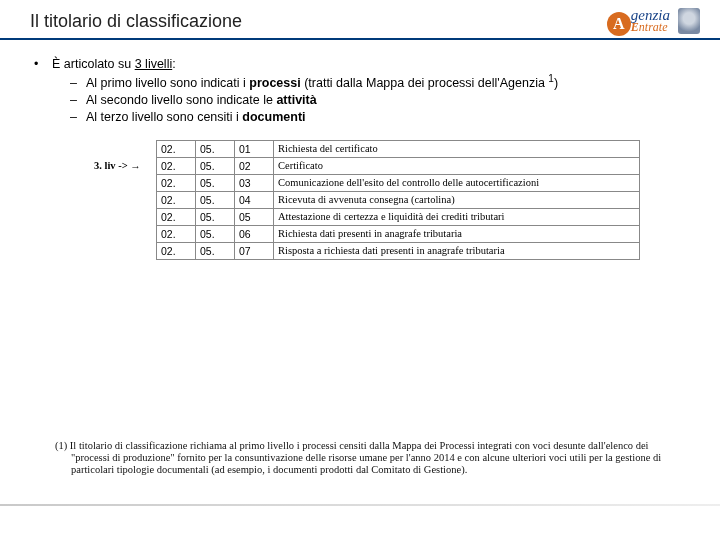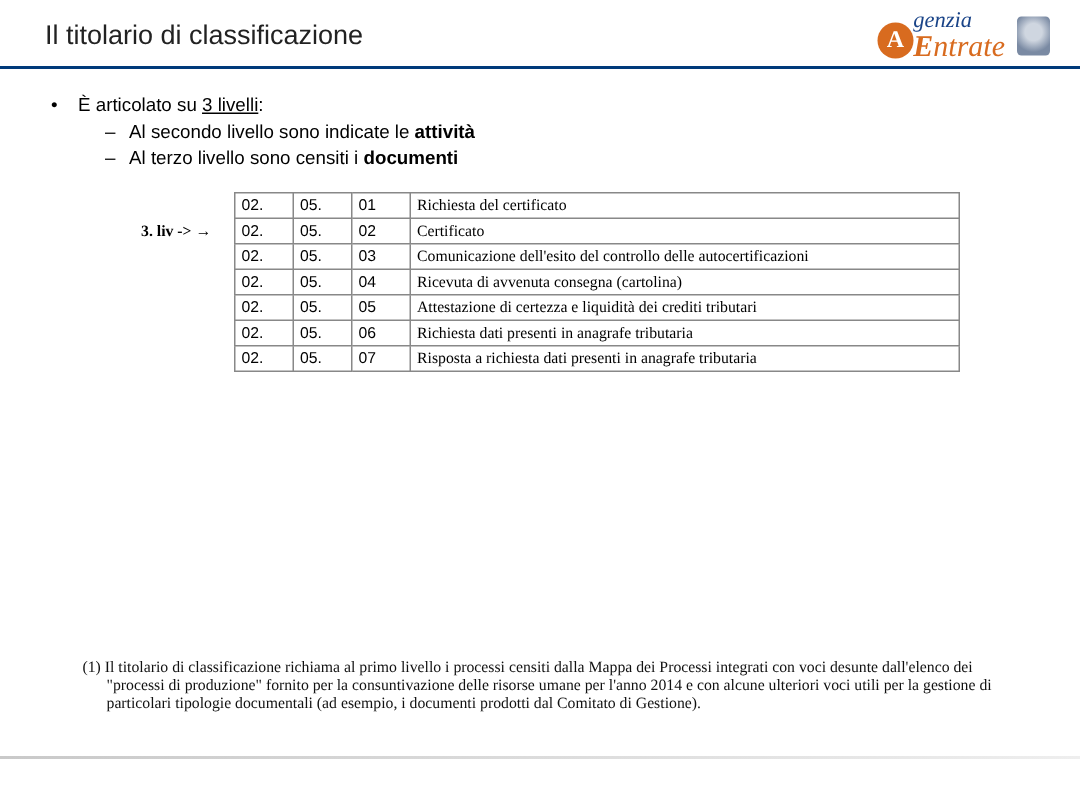--- a/index.html
+++ b/index.html
@@ -37,21 +37,21 @@
   .logo-text {
     font-family: "Times New Roman", serif;
     font-style: italic;
     font-size: 15px;
     line-height: 0.9;
     color: #1a4488;
     display: inline-block;
   }
   .logo-text .sub {
     color: #d86b1f;
-    font-size: 20px;
+    font-size: 12px;
     display: block;
   }
   .logo-circle {
     width: 24px;
     height: 24px;
     border-radius: 50%;
     background: #d86b1f;
     color: #fff;
     font-family: "Times New Roman", serif;
     font-weight: bold;
@@ -194,20 +194,23 @@
       <span class="emblem"></span>
     </div>
   </div>
 
   <div class="content">
     <ul class="outer">
       <li>
         <span>È articolato su </span><span class="u">3 livelli</span><span>:</span>
         <ul class="inner">
           <li>
+            <span>Al primo livello sono indicati i </span><span class="b">processi</span><span> (tratti dalla Mappa dei processi dell'Agenzia </span><span class="sup">1</span><span>)</span>
+          </li>
+          <li>
             <span>Al secondo livello sono indicate le </span><span class="b">attività</span>
           </li>
           <li>
             <span>Al terzo livello sono censiti i </span><span class="b">documenti</span>
           </li>
         </ul>
       </li>
     </ul>
 
     <div class="table-wrap">

